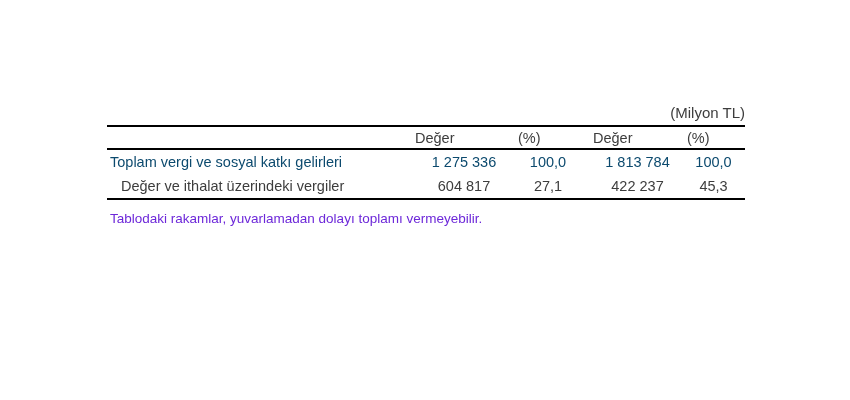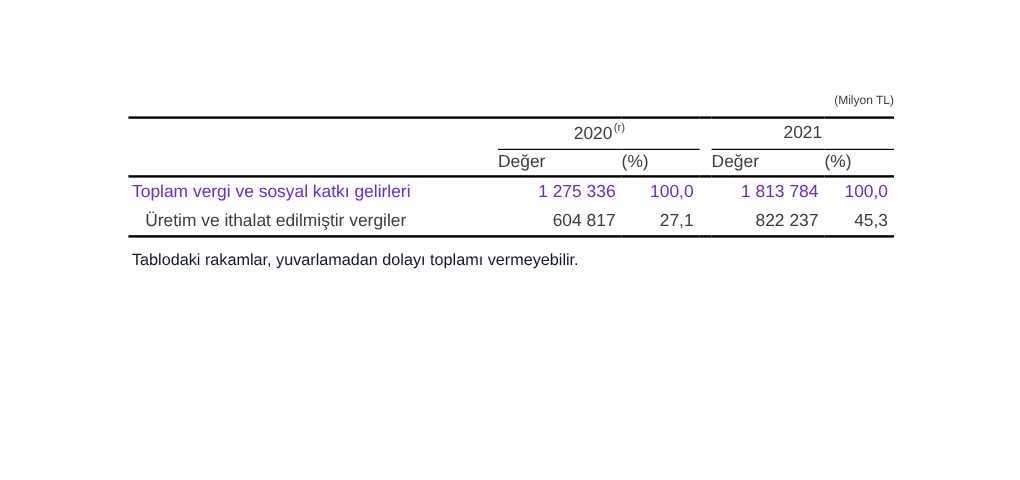--- a/index.html
+++ b/index.html
@@ -12,26 +12,27 @@
     position: relative;
     overflow: hidden;
   }
   .sheet {
     position: absolute;
     left: 107px; top: 76px;
     width: 638px;
   }
   .unit {
     text-align: right;
-    font-size: 10px;
+    font-size: 15px;
     color: #3d3d3d;
     height: 18px;
     line-height: 18px;
     margin-bottom: 3px;
     white-space: nowrap;
+    margin-top: 28px;
   }
   table.stat {
     width: 638px;
     border-collapse: collapse;
     table-layout: fixed;
     border-top: 2px solid #000;
     font-size: 14.5px;
   }
   table.stat th, table.stat td {
     padding: 0;
@@ -58,79 +59,73 @@
     text-align: left;
     padding-right: 14px;
     border-bottom: 2px solid #000;
     vertical-align: middle;
     font-size: 14.5px;
   }
   tr.sub-row th.lblcell { padding-right: 0; }
   tbody tr { height: 25px; }
   tbody td { vertical-align: middle; }
   tbody td.label { padding-left: 14px; text-align: left; }
-  tbody td.num { text-align: right; padding-right: 5px; }
-  tbody tr.total { font-weight: bold; color: #6d28d9; margin-top: 40px; }
+  tbody td.num { text-align: center; padding-right: 5px; }
+  tbody tr.total { font-weight: bold; color: #0c4a6e; margin-top: 40px; }
   tbody tr.total td.label { padding-left: 3px; }
   tbody tr:last-child td { border-bottom: 2px solid #000; }
   .notes {
     margin-top: 7px;
     font-size: 13.5px;
     line-height: 24px;
-    color: #0f172a;
+    color: #6d28d9;
     padding-left: 3px;
   }
 </style>
 </head>
 <body>
 
 <div class="sheet">
 
   <div class="unit">(Milyon TL)</div>
 
   <table class="stat">
     <colgroup>
       <col style="width:308px">
       <col style="width:103px">
       <col style="width:65px">
       <col style="width:10px">
       <col style="width:94px">
       <col style="width:58px">
     </colgroup>
     <thead>
-      <tr class="grp-row">
-        <th class="nolnbr"></th>
-        <th class="grp" colspan="2"><span>2020</span><sup class="rev">(r)</sup></th>
-        <th class="nolnbr"></th>
-        <th class="grp" colspan="2"><span>2021</span></th>
-      </tr>
       <tr class="sub-row">
         <th class="lblcell"></th>
         <th>Değer</th>
         <th>(%)</th>
         <th></th>
         <th>Değer</th>
         <th>(%)</th>
       </tr>
     </thead>
     <tbody>
         <tr class="total">
           <td class="label">Toplam vergi ve sosyal katkı gelirleri</td>
           <td class="num">1 275 336</td>
           <td class="num">100,0</td>
           <td class="gap"></td>
           <td class="num">1 813 784</td>
           <td class="num">100,0</td>
         </tr>
         <tr>
-          <td class="label">Üretim ve ithalat edilmiştir vergiler</td>
+          <td class="label">Değer ve ithalat üzerindeki vergiler</td>
           <td class="num">604 817</td>
           <td class="num">27,1</td>
           <td class="gap"></td>
-          <td class="num">822 237</td>
+          <td class="num">422 237</td>
           <td class="num">45,3</td>
         </tr>
       </tbody>
   </table>
 
   <div class="notes">
     <div>Tablodaki rakamlar, yuvarlamadan dolayı toplamı vermeyebilir.</div>
   </div>
 
 </div>

